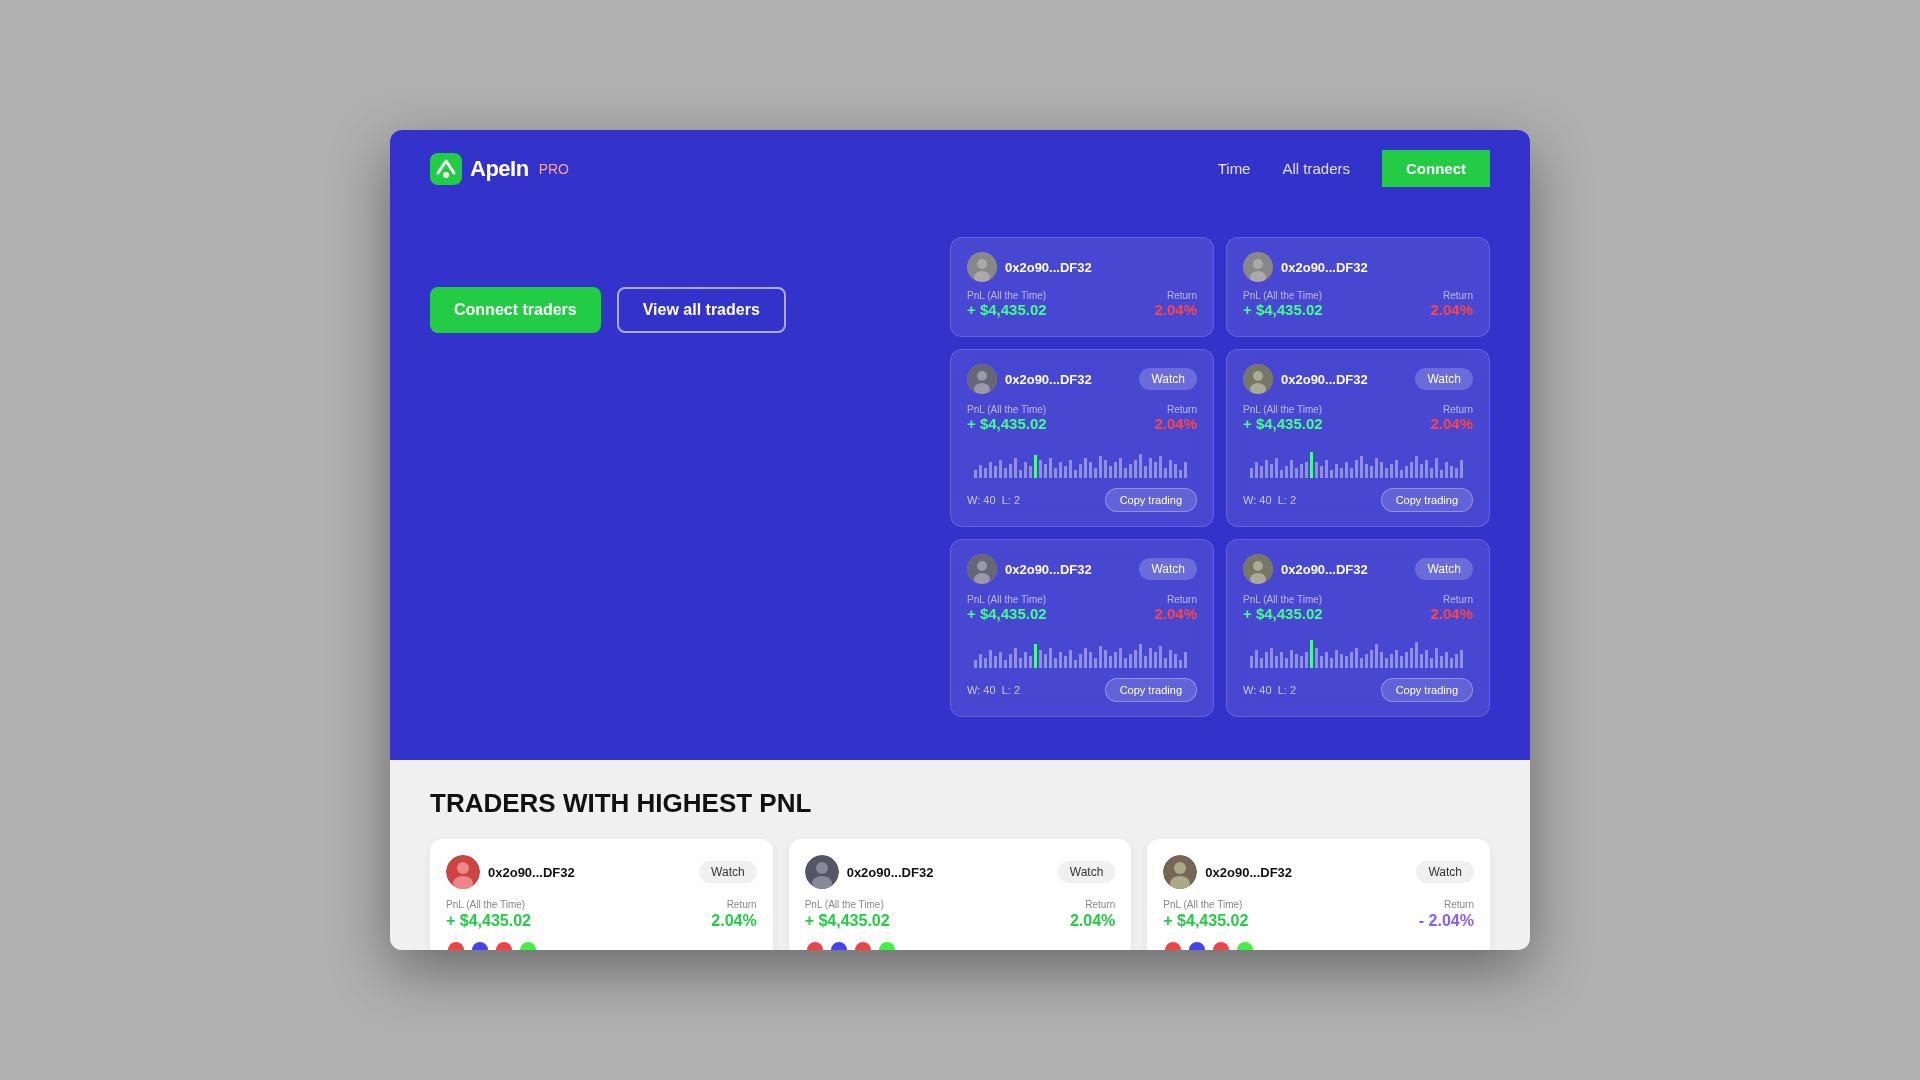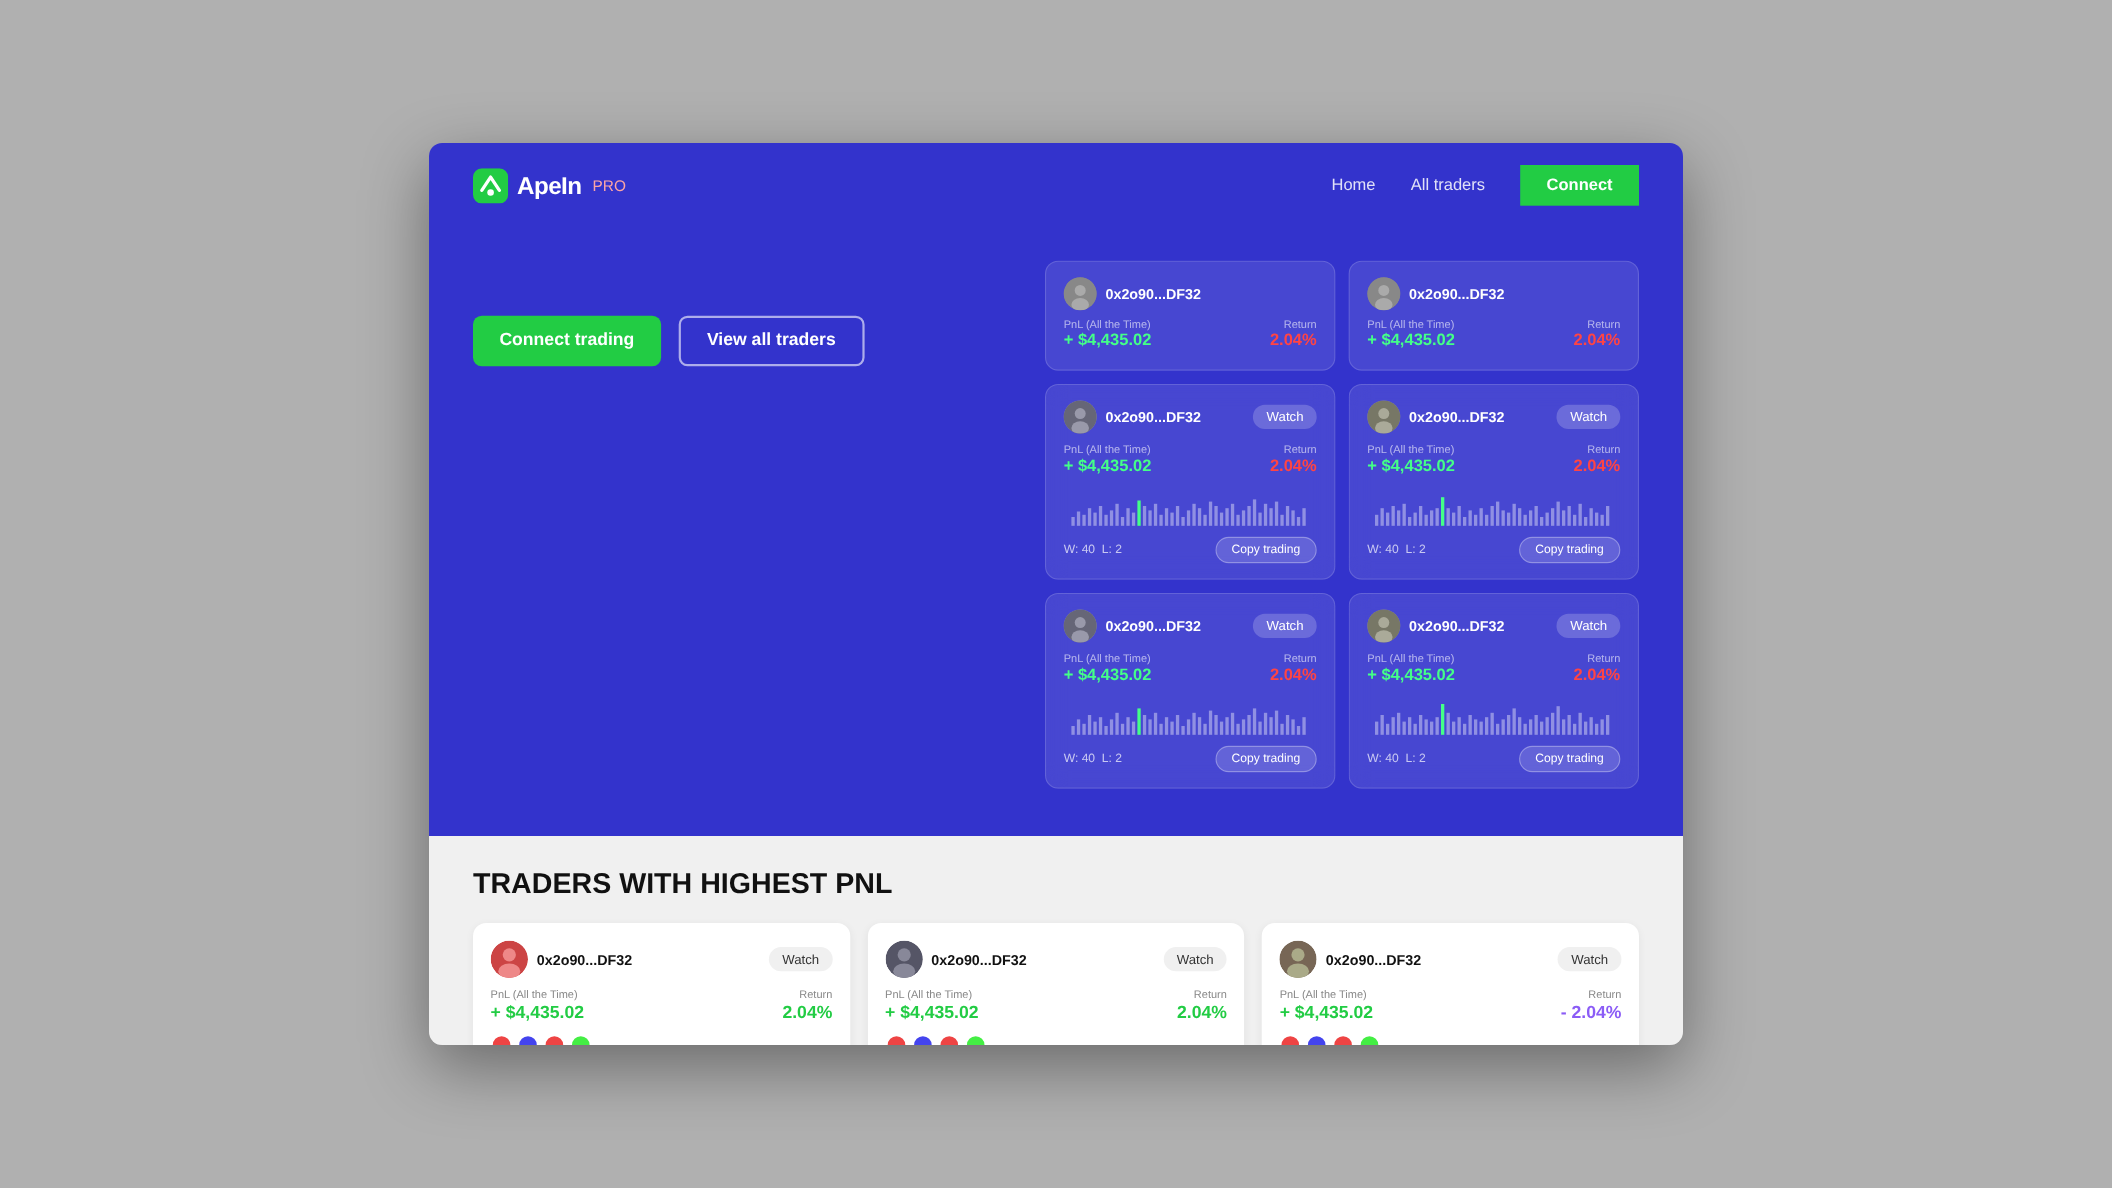--- a/index.html
+++ b/index.html
@@ -414,30 +414,30 @@
 
         <svg class="logo-icon" viewBox="0 0 32 32" fill="none">
           <rect width="32" height="32" rx="8" fill="#22cc44"></rect>
           <path d="M8 20 L16 8 L24 20" stroke="white" stroke-width="3" fill="none" stroke-linecap="round" stroke-linejoin="round"></path>
           <circle cx="16" cy="22" r="3" fill="white"></circle>
         </svg>
         <span class="logo-text">ApeIn</span>
         <span class="logo-pro">PRO</span>
       </div>
       <div class="nav-links">
-        <a class="nav-link">Home</a>
+        <a class="nav-link">Time</a>
         <a class="nav-link">All traders</a>
         <button class="nav-connect-btn">Connect</button>
       </div>
     </nav>
 
     <div class="hero-content">
       <div class="hero-left">
         <div class="hero-buttons">
-          <button class="btn-connect">Connect trading</button>
+          <button class="btn-connect">Connect traders</button>
           <button class="btn-view">View all traders</button>
         </div>
       </div>
 
       <div class="hero-right">
 
         <div class="top-card-partial">
           <div class="partial-header">
             <div class="trader-info">
               <div class="trader-avatar">

